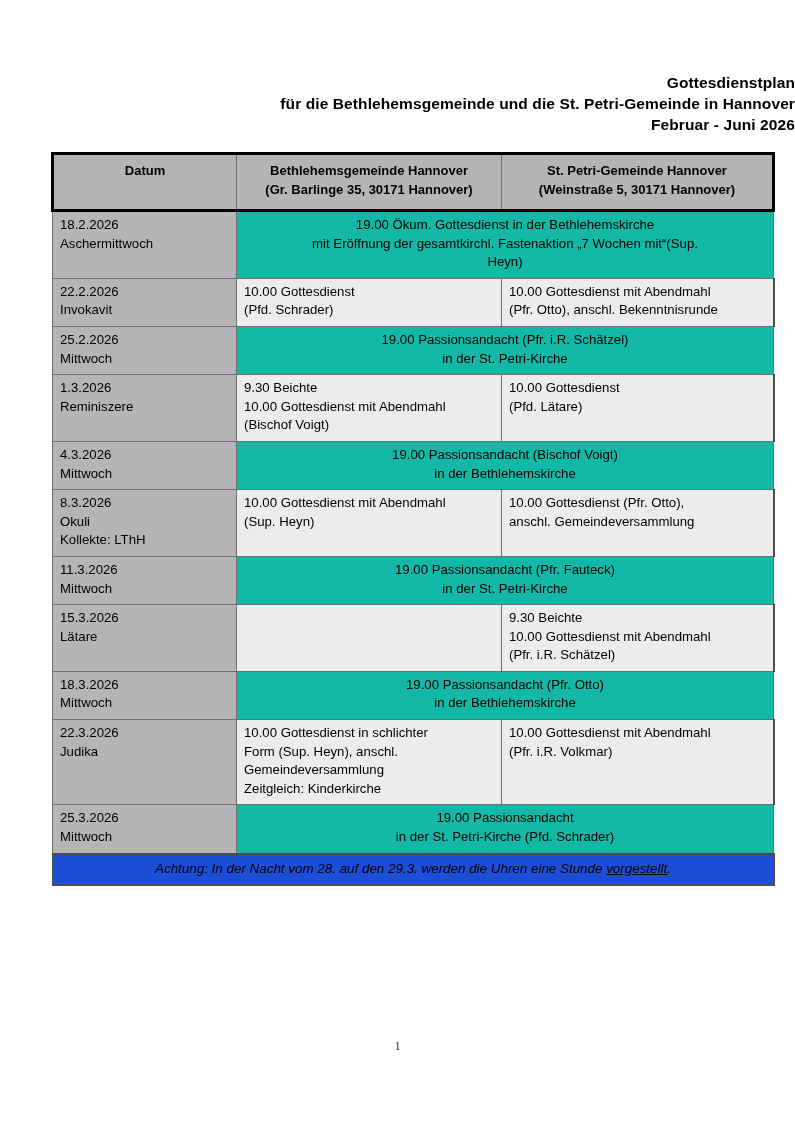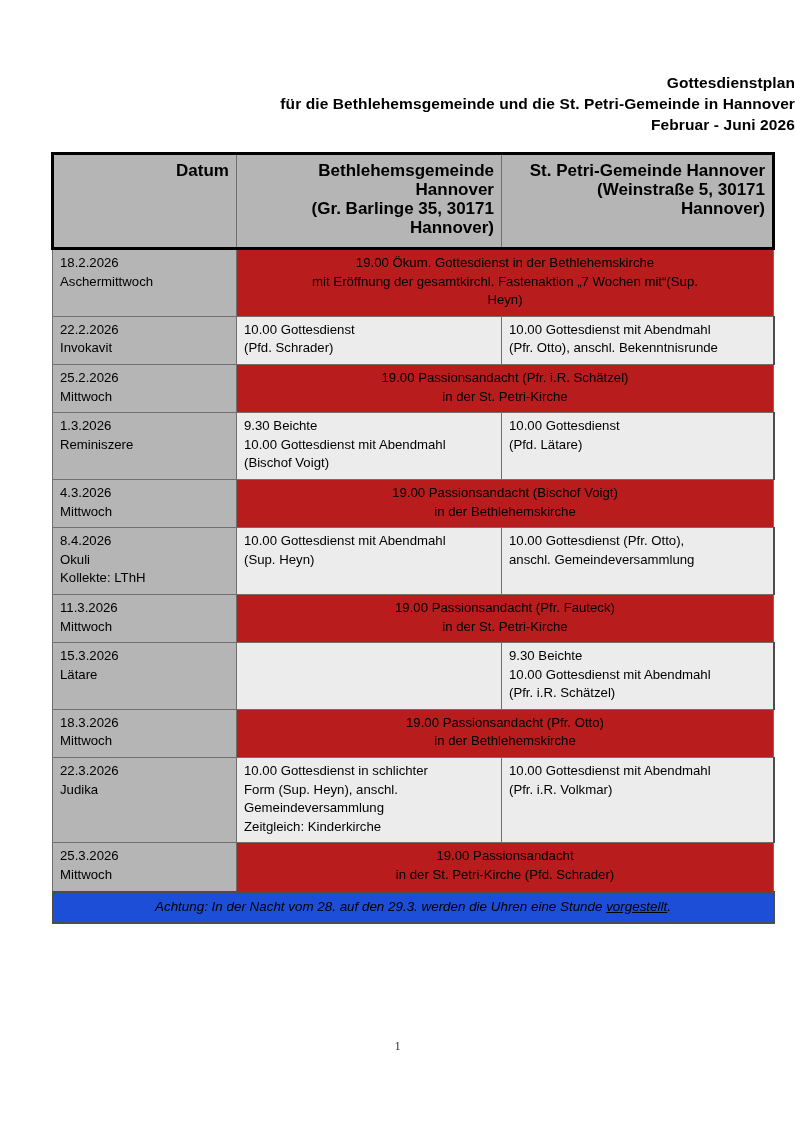--- a/index.html
+++ b/index.html
@@ -65,22 +65,22 @@
     border: 1px solid #6f6f6f;
     vertical-align: top;
     padding: 4px 7px 6px 7px;
     box-sizing: border-box;
   }
 
   
   thead tr.header-row th {
     background: #b5b5b5;
     font-weight: bold;
-    text-align: right;
-    font-size: 17px;
+    text-align: center;
+    font-size: 13px;
     line-height: 19px;
     border-top: 3px solid #000000;
     border-bottom: 3px solid #000000;
     padding-top: 6px;
     padding-bottom: 10px;
   }
   thead tr.header-row th.th-date { border-left: 3px solid #000000; }
   thead tr.header-row th.th-petri { border-right: 3px solid #000000; }
   thead tr.header-row th .hdr-l1 { display: block; }
   thead tr.header-row th .hdr-l2 { display: block; }
@@ -94,21 +94,21 @@
 
   
   td.content-cell {
     background: #ececec;
   }
   td.content-cell.right-edge { border-right: 2px solid #4d4d4d; }
   td.content-cell .c-line { display: block; }
 
   
   td.merged-cell {
-    background: #b91c1c;
+    background: #14b8a6;
     text-align: center;
     border-right: 2px solid #4d4d4d;
   }
   td.merged-cell .c-line { display: block; }
 
   
   tr.note-row td {
     background: #1d4ed8;
     text-align: center;
     font-style: italic;
@@ -226,21 +226,21 @@
               <span class="d-line">4.3.2026</span>
               <span class="d-line">Mittwoch</span>
             </td>
             <td class="merged-cell" colspan="2">
               <span class="c-line">19.00 Passionsandacht (Bischof Voigt)</span>
               <span class="c-line">in der Bethlehemskirche</span>
             </td>
           </tr>
           <tr class="data-row">
             <td class="date-cell">
-              <span class="d-line">8.4.2026</span>
+              <span class="d-line">8.3.2026</span>
               <span class="d-line">Okuli</span>
               <span class="d-line">Kollekte: LThH</span>
             </td>
             <td class="content-cell">
               <span class="c-line">10.00 Gottesdienst mit Abendmahl</span>
               <span class="c-line">(Sup. Heyn)</span>
             </td>
             <td class="content-cell right-edge">
               <span class="c-line">10.00 Gottesdienst (Pfr. Otto),</span>
               <span class="c-line">anschl. Gemeindeversammlung</span>

